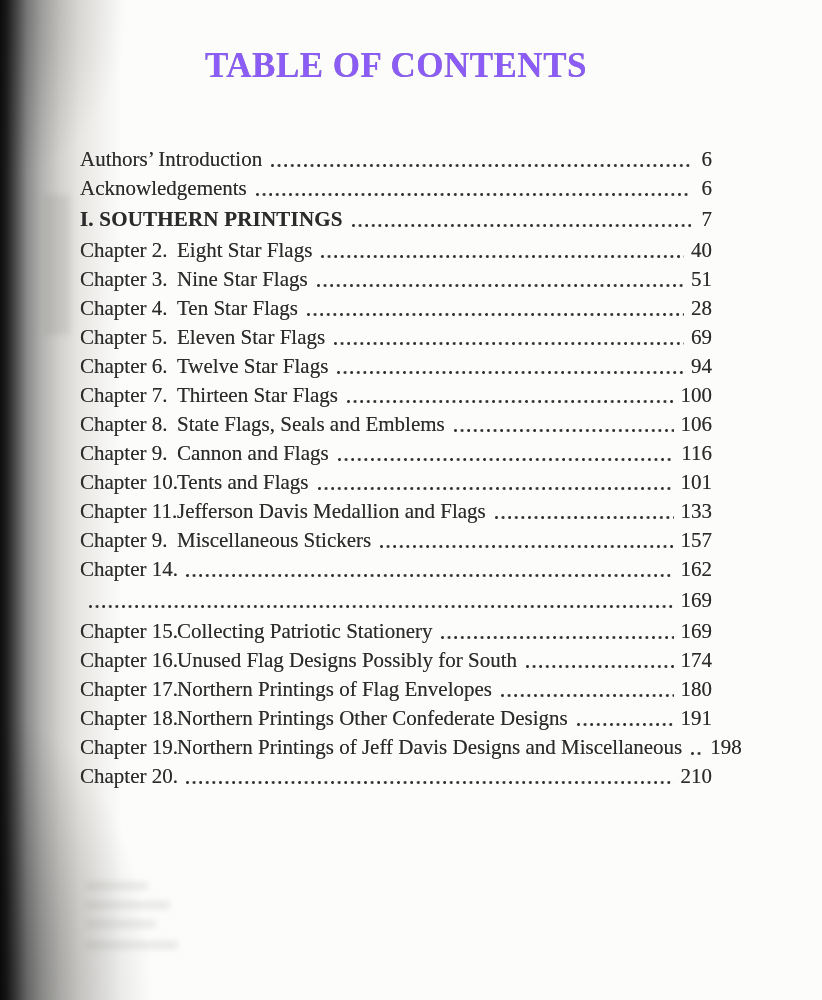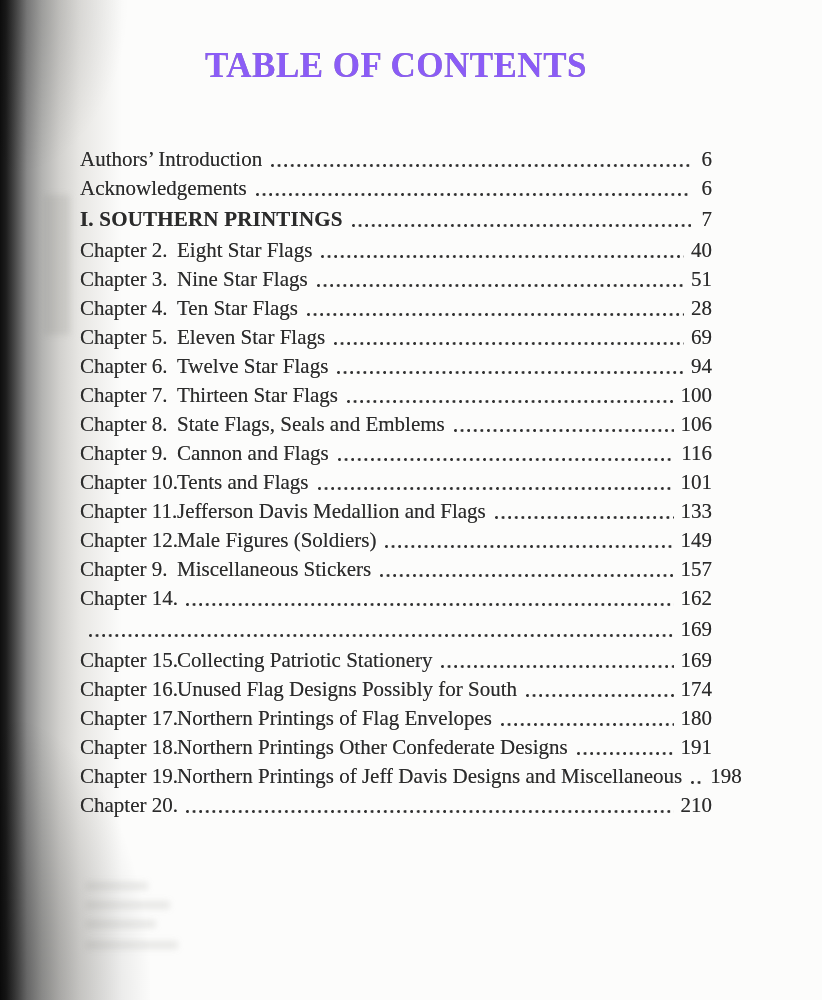--- a/index.html
+++ b/index.html
@@ -190,26 +190,20 @@
         <span class="dots"></span>
         <span class="pg">101</span>
       </div>
       <div class="row">
         <span class="chap-no">Chapter 11.</span>
         <span class="label">Jefferson Davis Medallion and Flags</span>
         <span class="dots"></span>
         <span class="pg">133</span>
       </div>
       <div class="row">
-        <span class="chap-no">Chapter 12.</span>
-        <span class="label">Male Figures (Soldiers)</span>
-        <span class="dots"></span>
-        <span class="pg">149</span>
-      </div>
-      <div class="row">
         <span class="chap-no">Chapter 9.</span>
         <span class="label">Miscellaneous Stickers</span>
         <span class="dots"></span>
         <span class="pg">157</span>
       </div>
       <div class="row">
         <span class="chap-no">Chapter 14.</span>
         <span class="dots"></span>
         <span class="pg">162</span>
       </div>

